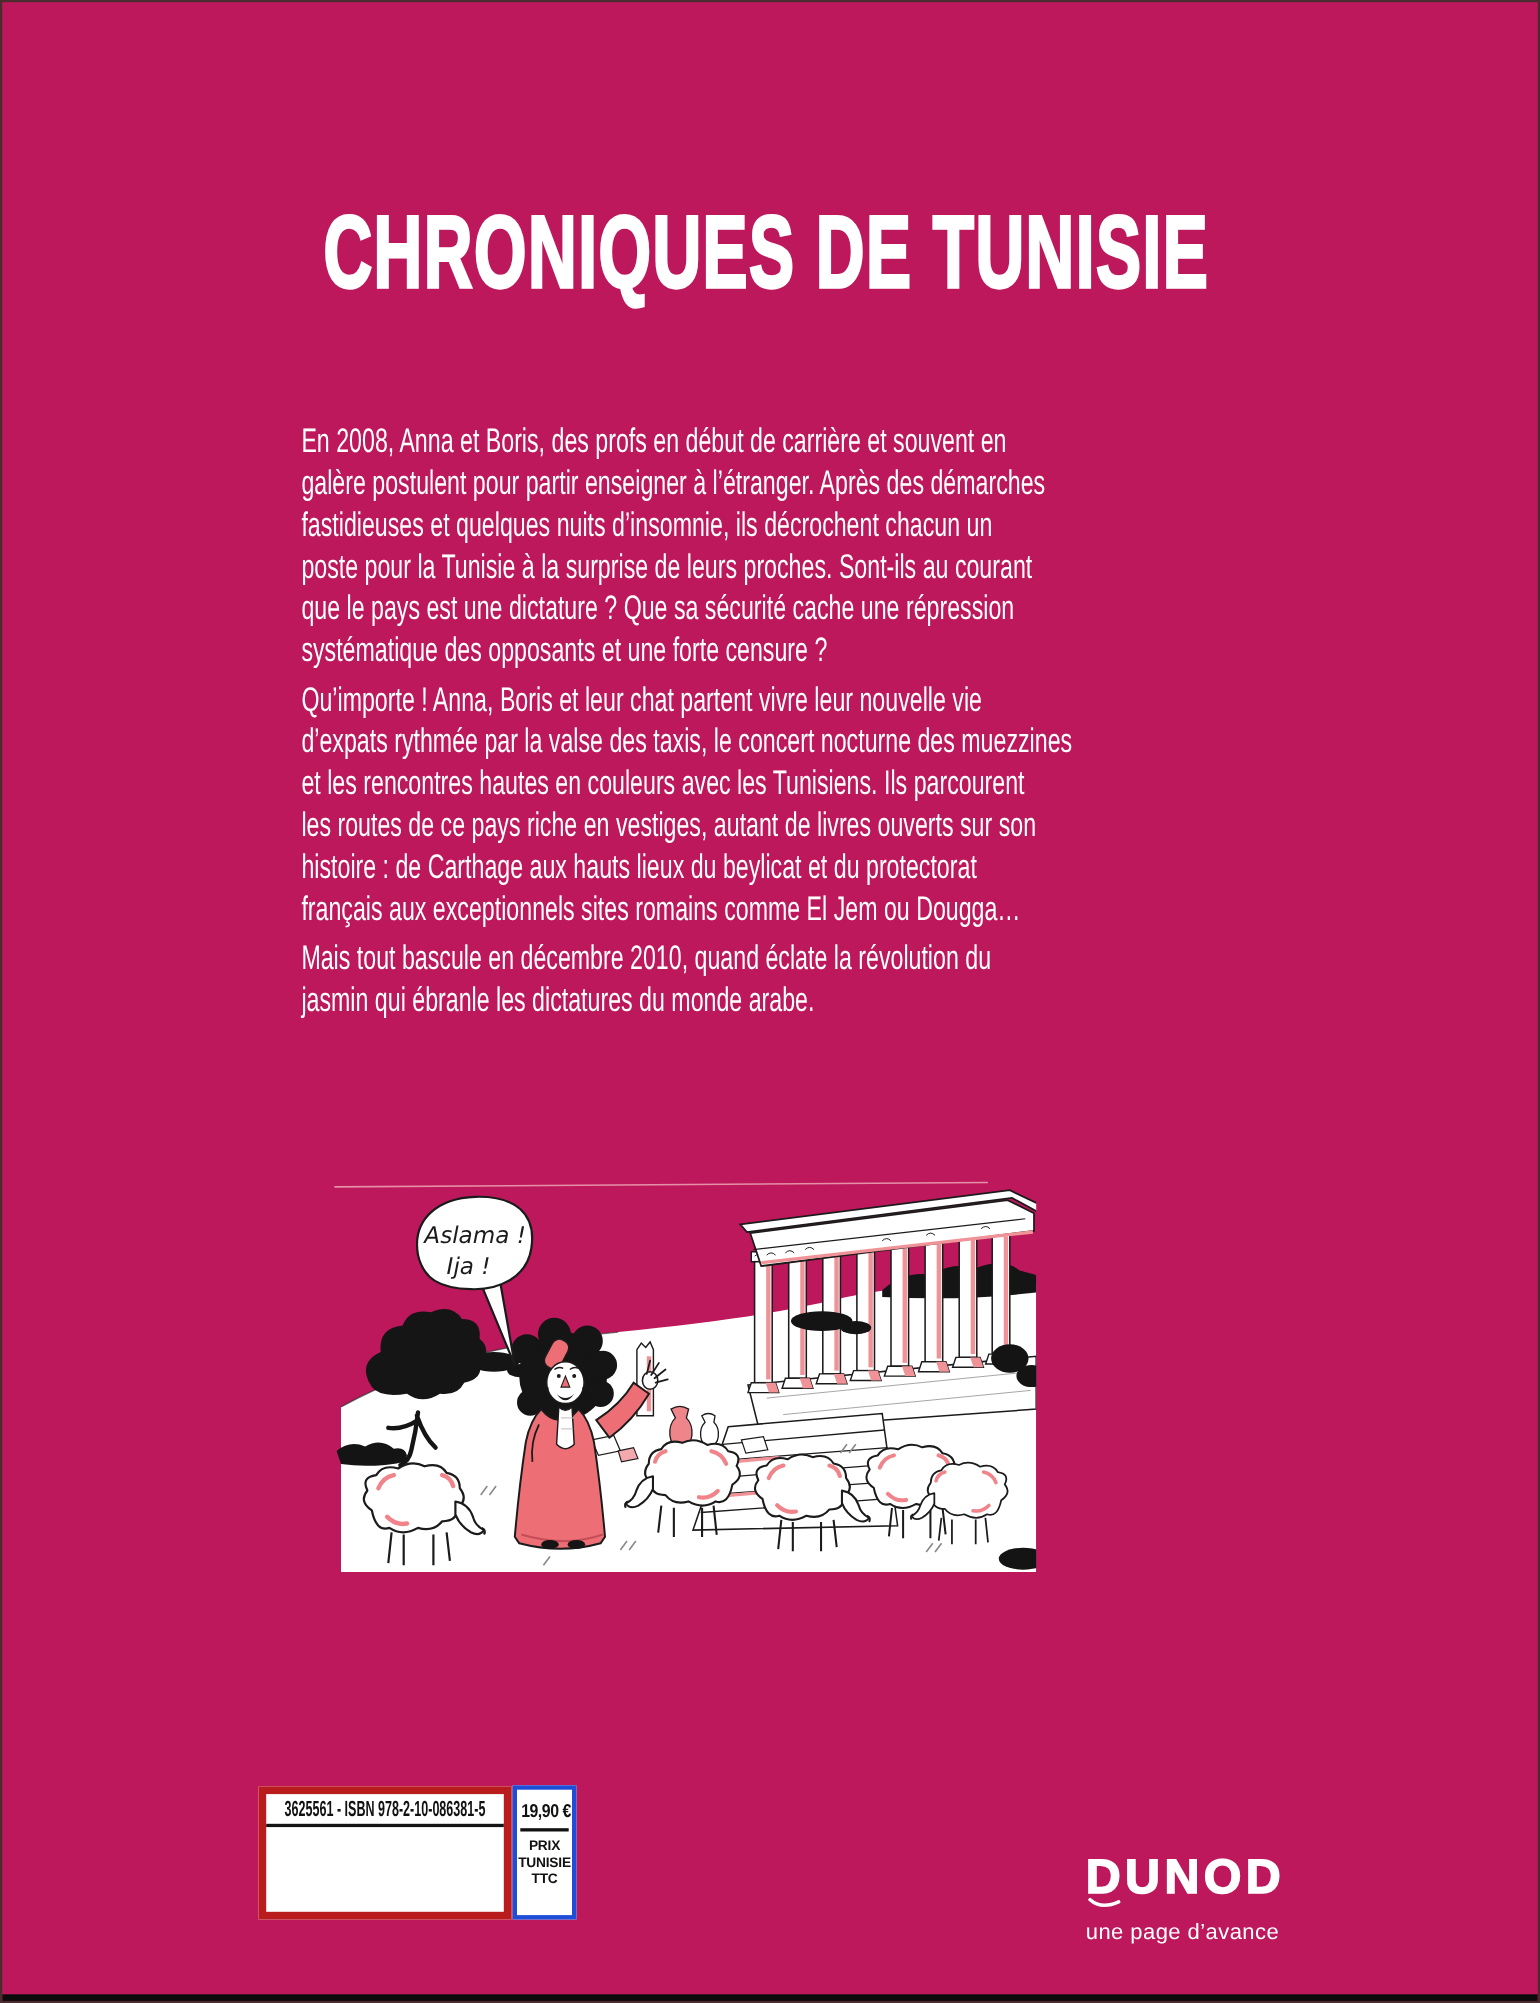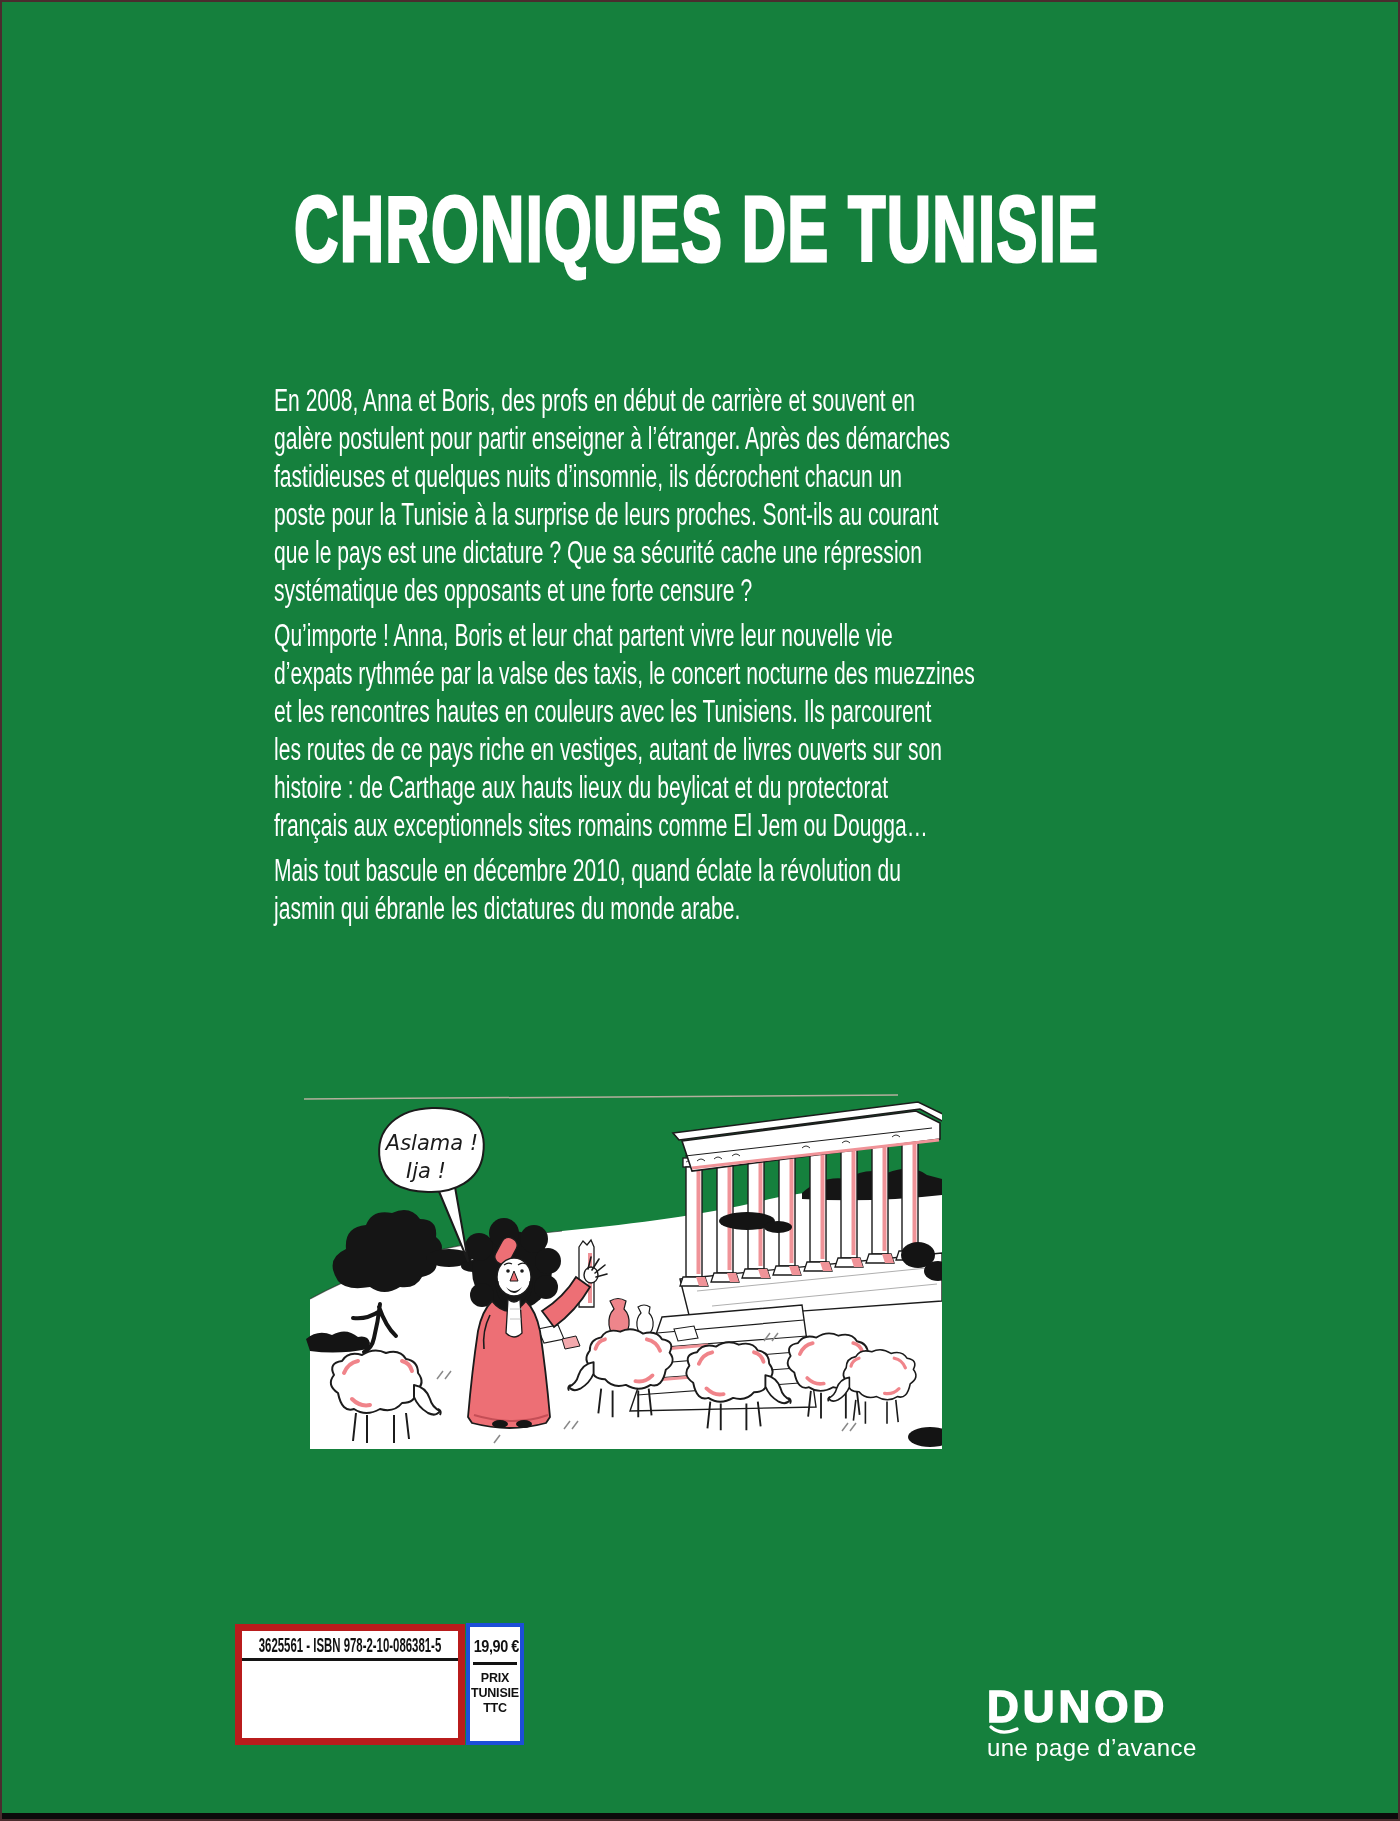--- a/index.html
+++ b/index.html
@@ -1,35 +1,35 @@
 <!DOCTYPE html>
 <html><head>
 <meta charset="utf-8">
 <style>
   html,body{margin:0;padding:0;background:#555;}
   .cover{
     position:relative; width:1400px; height:1821px;
-    background:#15803d; overflow:hidden; box-sizing:border-box;
+    background:#be185d; overflow:hidden; box-sizing:border-box;
     border:2px solid #4a2c2e;
     font-family:"Liberation Sans", sans-serif;
   }
   .bottom-bar{position:absolute;left:0;right:0;bottom:0;height:6px;background:#0b0b0b;}
   .title{
     position:absolute; left:292px; top:174px;
     color:#fff; font-size:93px; font-weight:bold; letter-spacing:2px;
     -webkit-text-stroke:3px #fff; white-space:nowrap;
     transform:scaleX(0.66); transform-origin:left top;
   }
   .synopsis{
     position:absolute; left:272px; top:380px; width:1120px;
     color:#fff; font-size:31px; line-height:38px;
     transform:scaleX(0.68); transform-origin:left top;
   }
   .para{white-space:pre-line; margin:0 0 7px 0;}
-  .illustration{position:absolute; left:240px; top:907px; width:700px; height:545px;}
+  .illustration{position:absolute; left:240px; top:887px; width:700px; height:545px;}
   .bubble-text{font:italic 21px "DejaVu Sans", sans-serif; fill:#1b1b1b; text-anchor:middle;}
 
   .barcode-box{
     position:absolute; left:233px; top:1622px; width:230px; height:121px;
     background:#fff; border:7px solid #b91c1c; box-sizing:border-box;
   }
   .barcode-header{
     position:relative; height:27px; border-bottom:3px solid #141414; overflow:visible;
   }
   .barcode-header span{
@@ -60,21 +60,21 @@
   }
   .price-rule{width:44px; height:3px; background:#111; margin:5px auto 6px;}
   .price-label{font-size:12.5px; font-weight:bold; line-height:15px; white-space:pre-line; letter-spacing:-0.2px;}
 
   .publisher{position:absolute; left:985px; top:1680px; width:190px; color:#fff; text-align:left;}
   .publisher-name{
     font-size:44px; font-weight:bold; letter-spacing:4px;
     -webkit-text-stroke:1.5px #fff; white-space:nowrap;
   }
   .swoosh{position:absolute; left:2px; top:42px; width:30px; height:12px;}
-  .publisher-tagline{font-size:24px; margin-top:2px; letter-spacing:0.4px; white-space:nowrap;}
+  .publisher-tagline{font-size:20px; margin-top:14px; letter-spacing:0.4px; white-space:nowrap;}
 </style>
 </head>
 <body>
 
 <div class="cover">
 
   <div class="title">CHRONIQUES DE TUNISIE</div>
 
   <div class="synopsis">
     <p class="para">En 2008, Anna et Boris, des profs en début de carrière et souvent en

